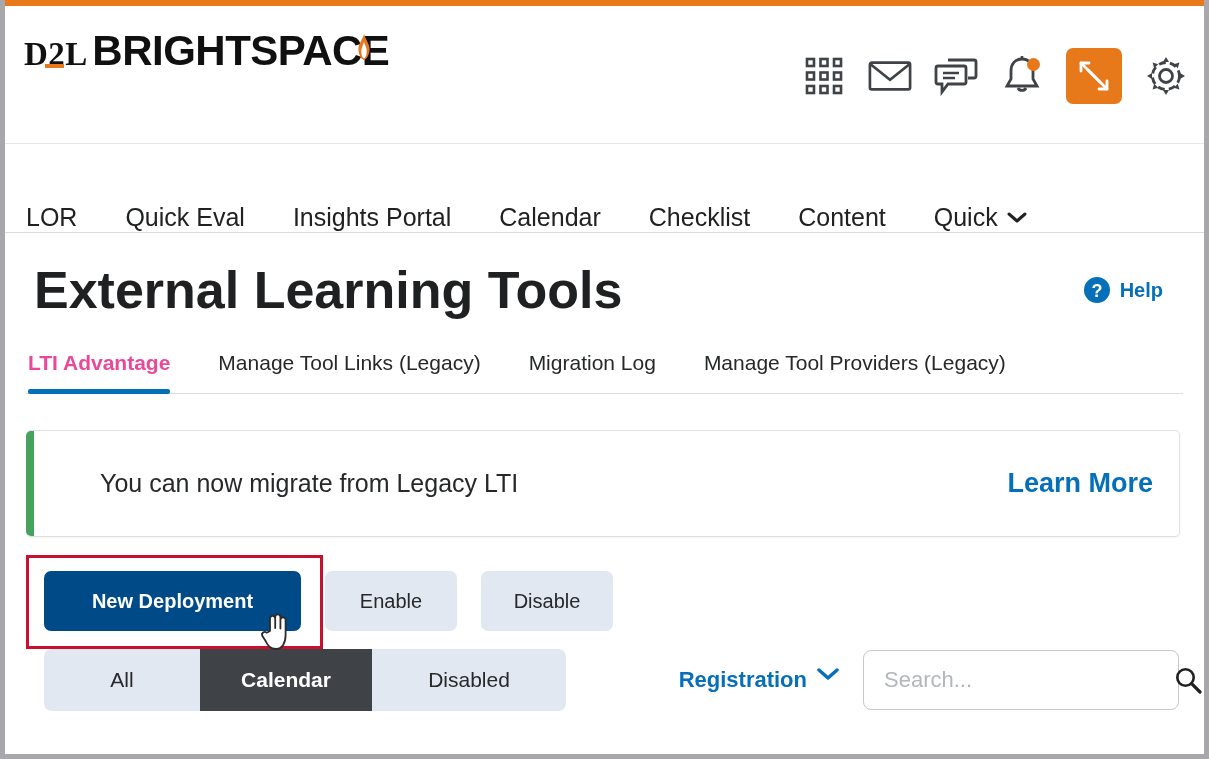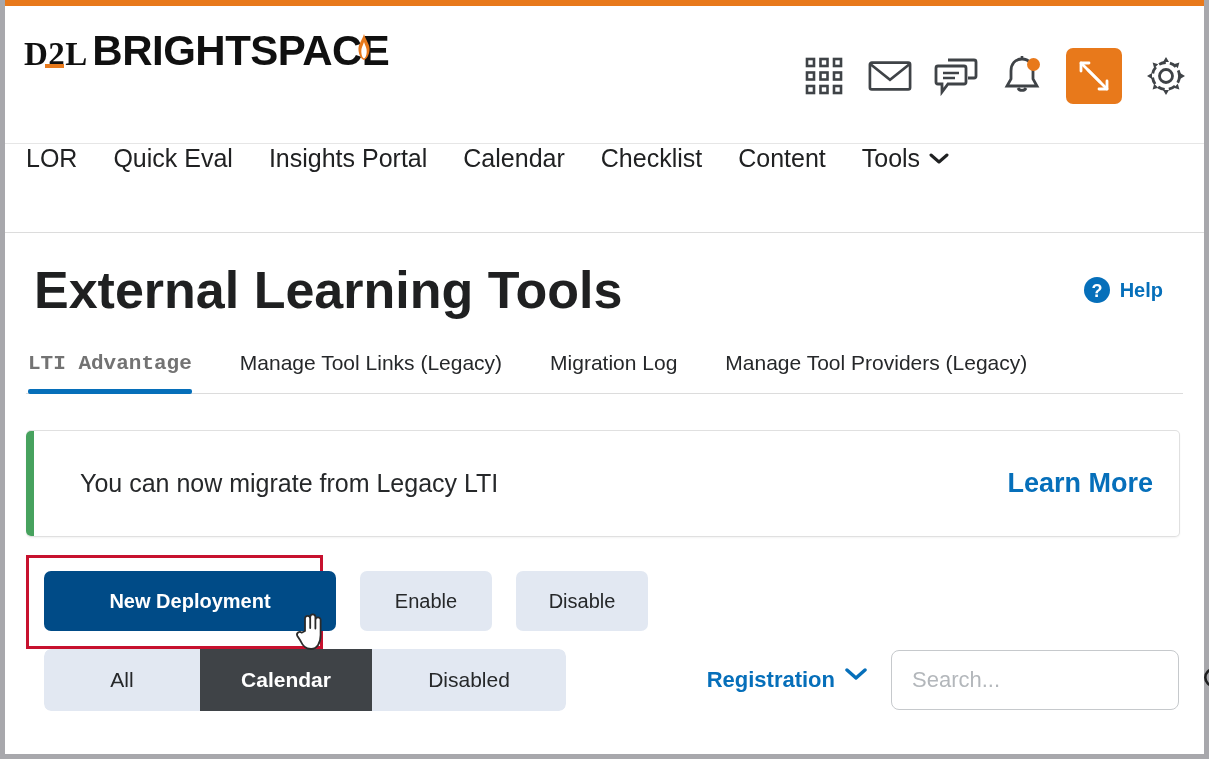--- a/index.html
+++ b/index.html
@@ -110,23 +110,23 @@
     border-radius: 7px;
     width: 56px;
     height: 56px;
   }
 
   
   .navbar {
     height: 88px;
     border-bottom: 1px solid #dcdcdc;
     display: flex;
-    align-items: flex-start;
+    align-items: flex-end;
     padding-left: 21px;
-    gap: 36px;
+    gap: 48px;
     background: #ffffff;
   }
   .nav-item {
     font-size: 25px;
     color: #202122;
     cursor: pointer;
     white-space: nowrap;
     display: flex;
     align-items: center;
     gap: 9px;
@@ -171,23 +171,22 @@
   }
   .tab {
     font-size: 21px;
     color: #26282a;
     padding-bottom: 18px;
     cursor: pointer;
     white-space: nowrap;
     position: relative;
   }
   .tab.active {
-    color: #737373;
-    font-weight: bold;
-    font-family: Liberation Mono, monospace;
+    color: #ec4899;
+    font-weight: bold;
   }
   .tab.active:after {
     content: "";
     position: absolute;
     left: 0; right: 0; bottom: -1px;
     height: 5px;
     background: #066fba;
     border-radius: 2px;
   }
 
@@ -208,21 +207,21 @@
     width: 8px;
     background: #47a25e;
     border-radius: 5px 0 0 5px;
     flex: none;
   }
   .banner-body {
     flex: 1;
     display: flex;
     align-items: center;
     justify-content: space-between;
-    padding: 0 26px 0 46px;
+    padding: 0 26px 0 66px;
   }
   .banner-text {
     font-size: 25px;
     color: #26282a;
   }
   .banner-link {
     font-size: 27px;
     font-weight: bold;
     color: #066fba;
     cursor: pointer;
@@ -255,21 +254,21 @@
     cursor: pointer;
     height: 60px;
     display: flex;
     align-items: center;
     justify-content: center;
   }
   .btn-primary {
     background: #004b87;
     color: #ffffff;
     font-weight: bold;
-    width: 292px;
+    width: 257px;
     position: relative;
   }
   .btn-secondary {
     background: #e2e8f2;
     color: #26282a;
     width: 132px;
   }
   .cursor-hand {
     position: absolute;
     right: 10px;
@@ -318,21 +317,21 @@
     align-items: flex-start;
     gap: 10px;
     color: #066fba;
     font-size: 22px;
     font-weight: bold;
     cursor: pointer;
   }
   .searchbox {
     display: flex;
     align-items: center;
-    width: 288px;
+    width: 316px;
     height: 60px;
     border: 1px solid #c6c9cc;
     border-radius: 8px;
     background: #ffffff;
     padding: 0 18px;
     box-sizing: border-box;
   }
   .searchbox input {
     flex: 1;
     border: none;
@@ -443,21 +442,21 @@
     <div class="nav-item">
       <span>Calendar</span>
     </div>
     <div class="nav-item">
       <span>Checklist</span>
     </div>
     <div class="nav-item">
       <span>Content</span>
     </div>
     <div class="nav-item">
-      <span>Tools</span>
+      <span>Quick</span>
       <svg width="20" height="13" viewBox="0 0 20 13">
         <path d="M2 3 L10 10 L18 3" fill="none" stroke="#202122" stroke-width="3" stroke-linecap="round" stroke-linejoin="round"></path>
       </svg>
     </div>
   </div>
 
   <div class="content">
 
     <div class="title-row">
       <h1 class="page-title">External Learning Tools</h1>

